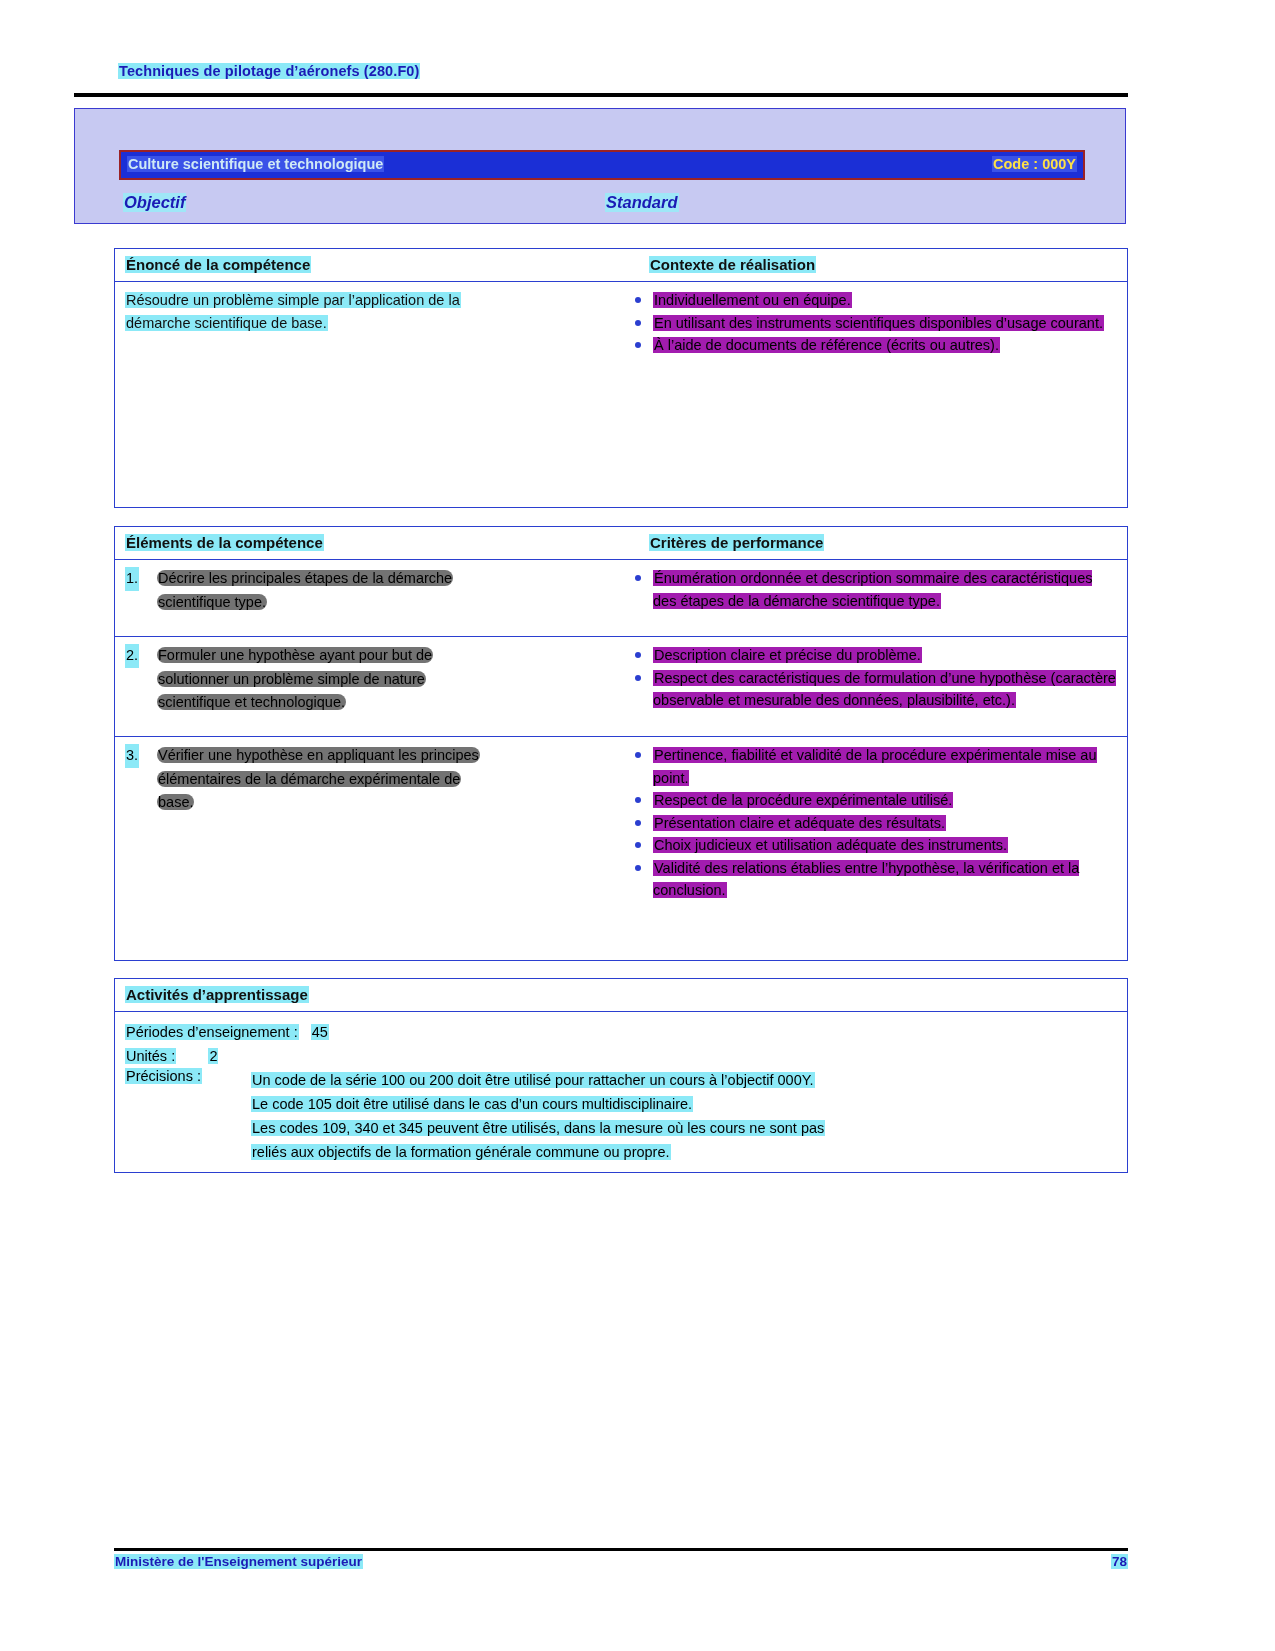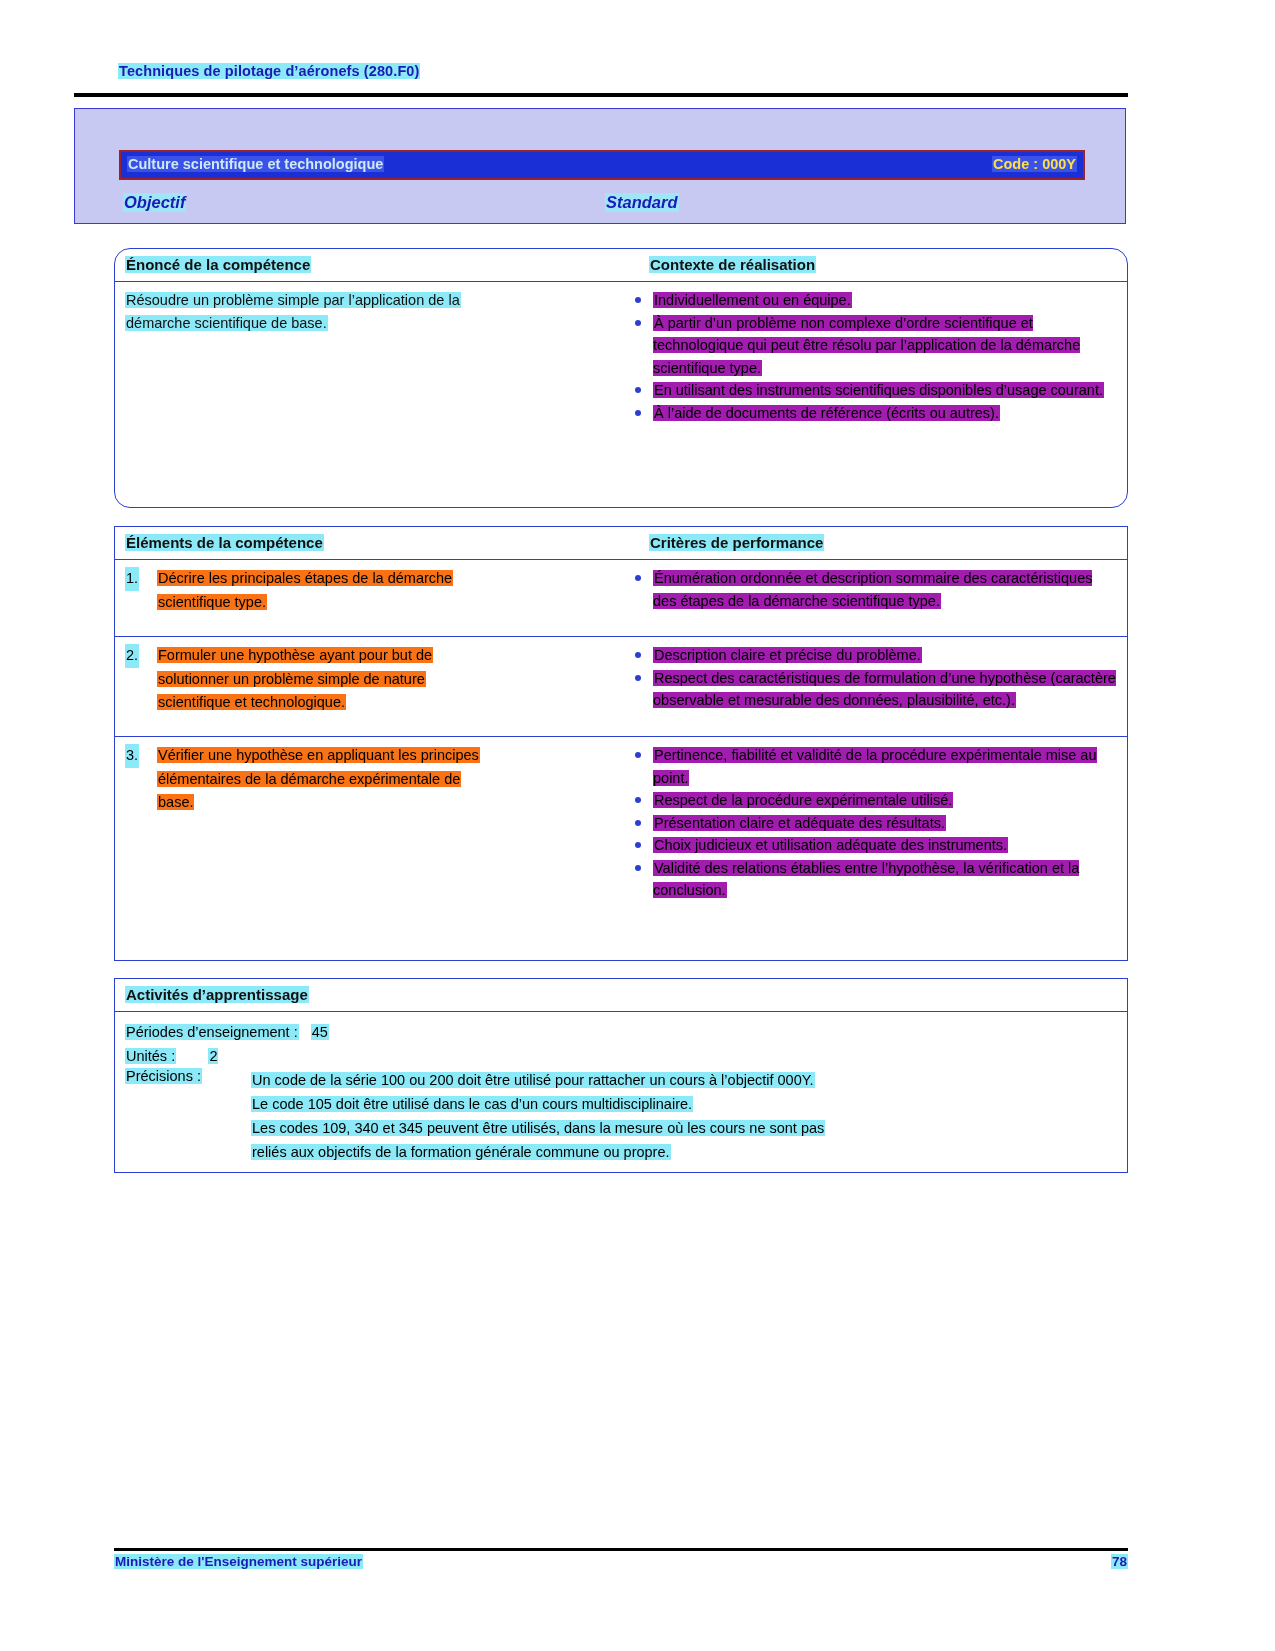--- a/index.html
+++ b/index.html
@@ -225,22 +225,23 @@
   }
   ol.numbered > li > .num {
     position: absolute;
     left: 0;
     top: 0;
     font-size: 14.5px;
     background: #8ce9f7;
     padding: 0 1px;
   }
   ol.numbered > li > .txt {
-    background: #f97316;
-    padding: 0 1px;
+    background: #737373;
+    padding: 0 1px;
+    border-radius: 8px;
   }
 
   
   .act-line {
     position: relative;
     font-size: 14.5px;
     line-height: 24px;
     padding: 0 0 0 10px;
   }
   .act-line .lbl {
@@ -324,34 +325,33 @@
     <div class="band-inner">
       <span class="t-left">Culture scientifique et technologique</span>
       <span class="t-right">Code : 000Y</span>
     </div>
     <div class="band-sub">
       <span class="obj">Objectif</span>
       <span class="std">Standard</span>
     </div>
   </div>
 
-  <div class="box" style="left:114px; top:248px; width:1014px; height:260px;border-radius:16px;">
+  <div class="box" style="left:114px; top:248px; width:1014px; height:260px;">
     <div class="box-hdr">
       <span class="h-left">Énoncé de la compétence</span>
       <span class="h-right">Contexte de réalisation</span>
     </div>
     <div class="row last" style="height:226px;">
       <div class="cell-left">
         <div class="line"><span class="hl">Résoudre un problème simple par l’application de la</span></div>
         <div class="line"><span class="hl">démarche scientifique de base.</span></div>
       </div>
       <div class="cell-right">
         <ul class="bullets">
           <li><span class="dot"></span><span class="txt">Individuellement ou en équipe.</span></li>
-          <li><span class="dot"></span><span class="txt">À partir d’un problème non complexe d’ordre scientifique et technologique qui peut être résolu par l’application de la démarche scientifique type.</span></li>
           <li><span class="dot"></span><span class="txt">En utilisant des instruments scientifiques disponibles d’usage courant.</span></li>
           <li><span class="dot"></span><span class="txt">À l’aide de documents de référence (écrits ou autres).</span></li>
         </ul>
       </div>
     </div>
   </div>
 
   <div class="box" style="left:114px; top:526px; width:1014px; height:435px;">
     <div class="box-hdr">
       <span class="h-left">Éléments de la compétence</span>

